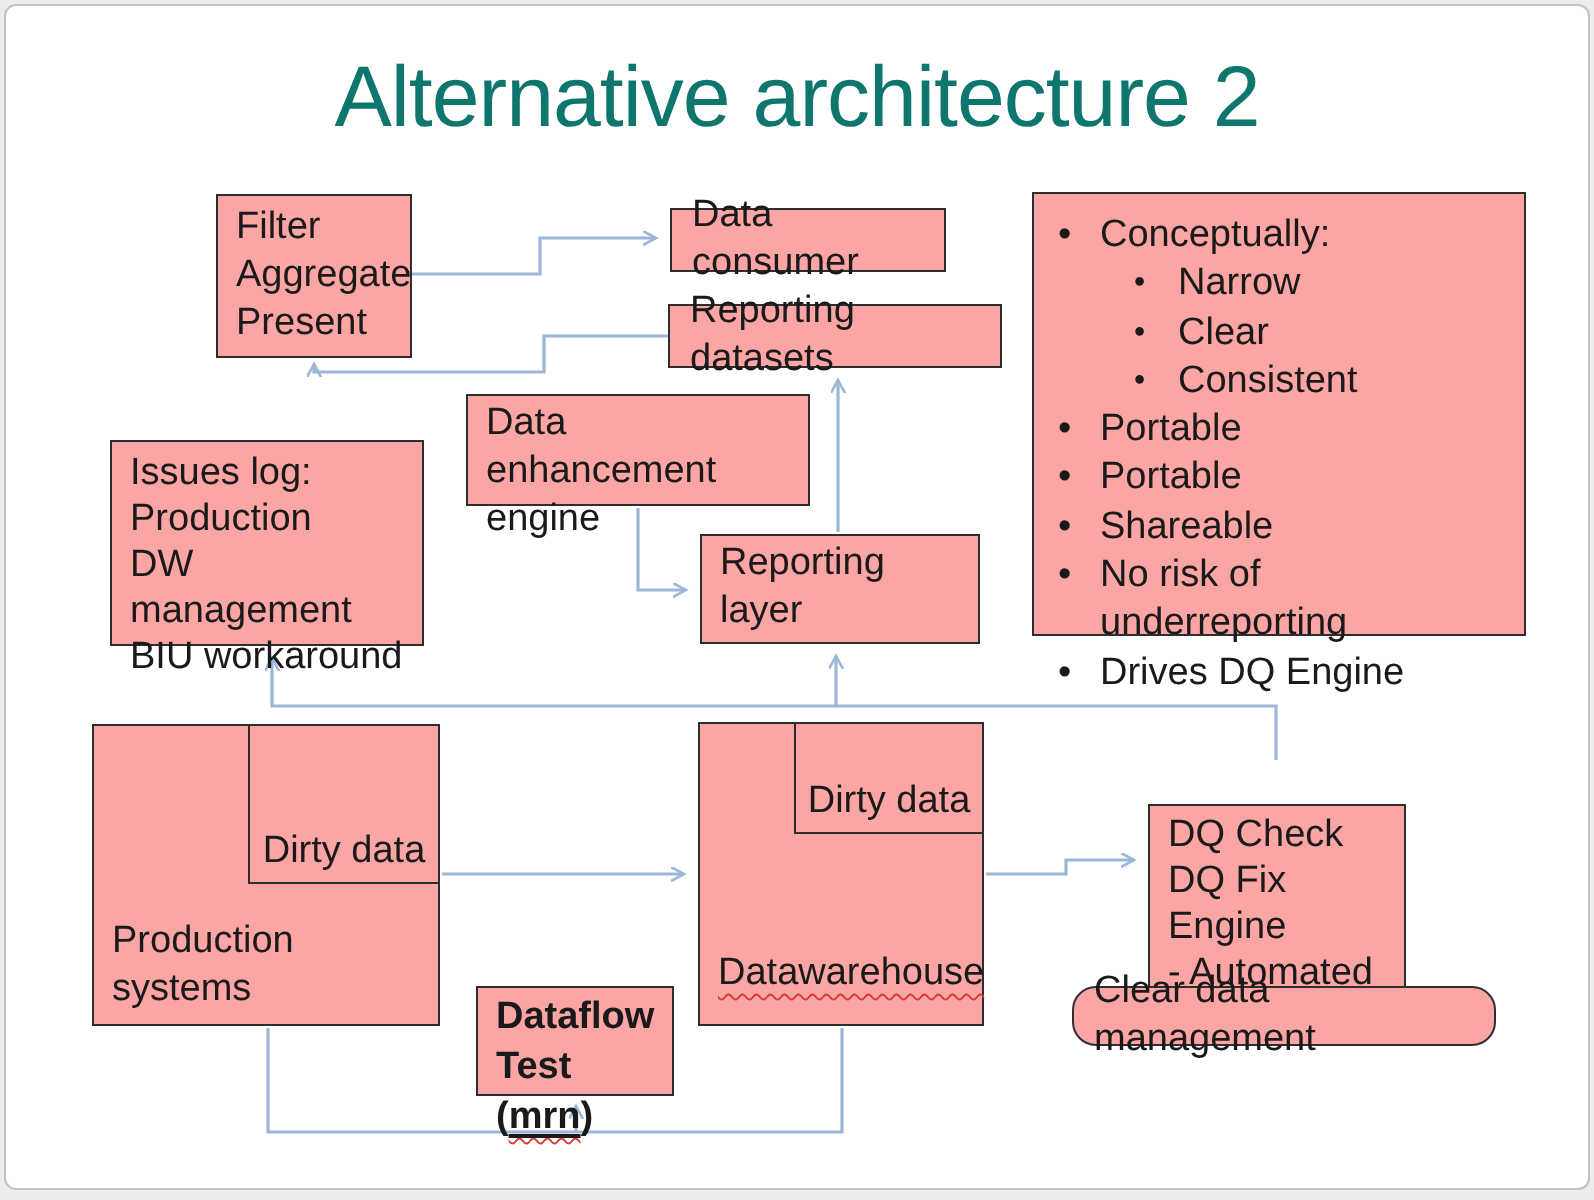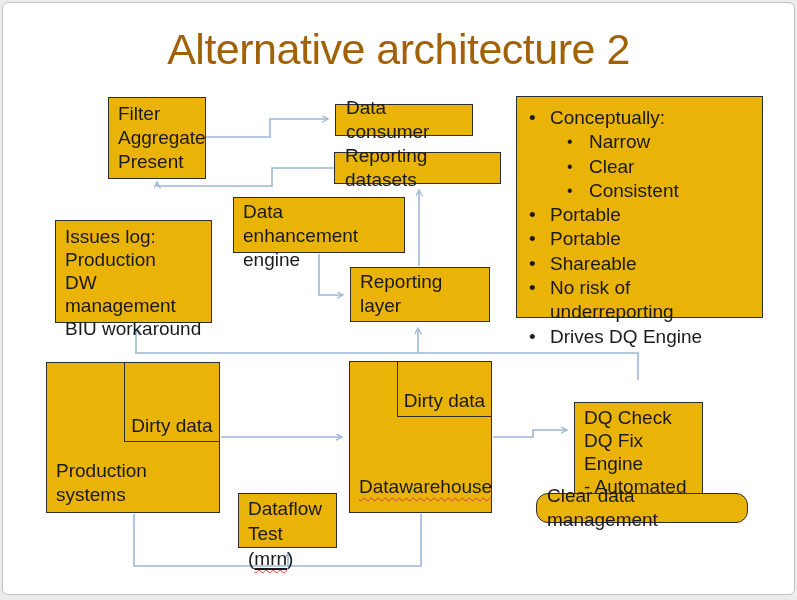--- a/index.html
+++ b/index.html
@@ -20,26 +20,26 @@
   .slide{
     position:absolute;left:2px;top:2px;width:791px;height:591px;
     background:#ffffff;border:1px solid #c2c2c2;border-radius:6px;
   }
   .layer{position:absolute;left:0;top:0;width:797px;height:600px;}
   svg.connectors{position:absolute;left:0;top:0;pointer-events:none;}
   .conn{stroke:var(--connector);fill:none;stroke-width:1.6px;}
   .connm{stroke:var(--connector);fill:none;stroke-width:1.3px;}
 
   .box{
-    position:absolute;background:#eab308;border:1.5px solid var(--box-border);
+    position:absolute;background:#fca5a5;border:1.5px solid var(--box-border);
     font-size:19px;line-height:24px;box-sizing:border-box;
   }
   .title{
     position:absolute;left:0;top:24px;width:797px;text-align:center;
-    font-size:43px;line-height:50px;color:#a16207;letter-spacing:-0.5px;
+    font-size:43px;line-height:50px;color:#0f766e;letter-spacing:-0.5px;
   }
   .pad{padding:4px 9px;}
   .center-v{display:flex;align-items:center;padding:0 10px;}
   .bl{position:absolute;left:9px;}
   .wavy{text-decoration:underline wavy var(--misspell);text-decoration-thickness:1px;text-underline-offset:4px;text-decoration-skip-ink:none;}
   .solidu{text-decoration:underline;text-decoration-thickness:1.5px;text-underline-offset:3px;}
 
   
   .concepts{padding:9px 6px 0 0;}
   .c-row{position:relative;line-height:24.3px;font-size:19px;}
@@ -138,17 +138,17 @@
     <div>DQ Check</div>
     <div>DQ Fix</div>
     <div>Engine</div>
     <div>- Automated -</div>
   </div>
 
   <div class="box center-v" style="left:536px;top:493px;width:212px;height:30px;border-radius:12px;">
     <span>Clear data management</span>
   </div>
 
-  <div class="box pad" style="left:238px;top:493px;width:99px;height:55px;padding-top:2px;line-height:25px;">
+  <div class="box pad" style="left:238px;top:493px;width:99px;height:55px;padding-top:2px;line-height:25px;font-weight:bold;">
     <div>Dataflow</div>
     <div><span>Test (</span><span class="wavy"><span class="solidu">mrn</span></span><span>)</span></div>
   </div>
 </div>
 
 </body></html>

